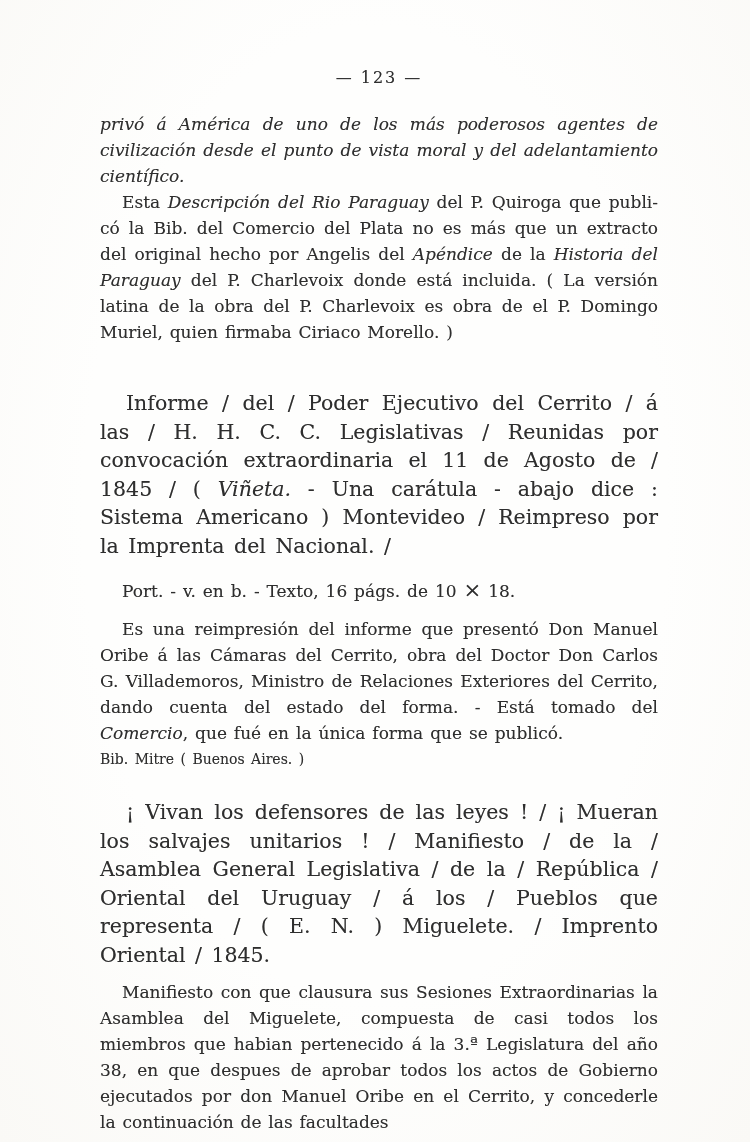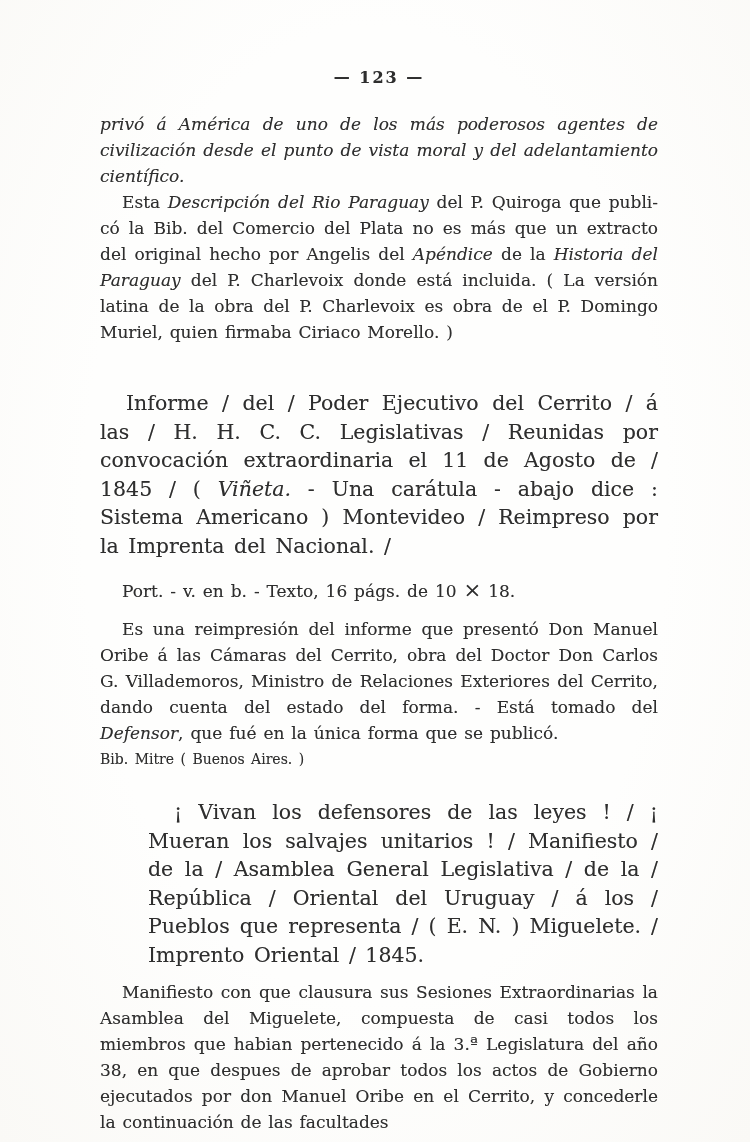--- a/index.html
+++ b/index.html
@@ -19,21 +19,20 @@
     overflow: hidden;
   }
   .sheet * { color: #2e2e2e; }
 
   .folio {
     text-align: center;
     font-size: 16px;
     letter-spacing: 2px;
     margin: 0;
     text-shadow: 0 0 0.5px rgba(40,40,40,0.35);
-    font-weight: bold;
   }
 
   p {
     margin: 0;
     text-align: justify;
     hyphens: manual;
     -webkit-hyphens: manual;
     text-shadow: 0 0 0.5px rgba(40,40,40,0.35);
   }
 
@@ -50,21 +49,21 @@
     line-height: 28.5px;
     text-indent: 26px;
     word-spacing: 3px;
   }
 
   .mt-para1    { margin-top: 24px; font-style: italic; }
   .mt-title1   { margin-top: 44px; }
   .mt-coll1    { margin-top: 18px; }
   .mt-note1    { margin-top: 12px; }
   .mt-attrib   { margin-top: 2px;  }
-  .mt-title2   { margin-top: 28px; margin-left: 48px; }
+  .mt-title2   { margin-top: 28px; }
   .mt-coll2    { margin-top: 14px; }
   .mt-note2    { margin-top: 10px; }
 
   .attribution {
     font-size: 14px;
     line-height: 22px;
     text-align: left;
     padding-right: 58px;
     word-spacing: 2px;
   }
@@ -84,21 +83,21 @@
   <p class="folio">— 123 —</p>
 
   <p class="body noindent mt-para1">privó á América de uno de los más poderosos agentes de civili­zación desde el punto de vista moral y del adelantamiento científico.</p>
 
   <p class="body indent"><span>Esta </span><i>Descripción del Rio Paraguay</i><span> del P. Quiroga que publi­có la Bib. del Comercio del Plata no es más que un extracto del original hecho por Angelis del </span><i>Apéndice</i><span> de la </span><i>Historia del Para­guay</i><span> del P. Charlevoix donde está incluida. ( La versión latina de la obra del P. Charlevoix es obra de el P. Domingo Muriel, quien firmaba Ciriaco Morello. )</span></p>
 
   <p class="title mt-title1"><span>Informe / del / Poder Ejecutivo del Cerrito / á las / H. H. C. C. Legislativas / Reunidas por convocación extraordinaria el 11 de Agosto de / 1845 / ( </span><i>Viñeta.</i><span> - Una carátula - abajo dice :  Sistema Americano ) Montevideo / Reimpreso por la Imprenta del Nacional. /</span></p>
 
   <p class="body indent mt-coll1"><span>Port. - v. en b. - Texto, 16 págs. de 10 </span><span class="times-sign">×</span><span> 18.</span></p>
 
-  <p class="body indent mt-note1"><span>Es una reimpresión del informe que presentó Don Manuel Oribe á las Cámaras del Cerrito, obra del Doctor Don Carlos G. Villa­demoros, Ministro de Relaciones Exteriores del Cerrito, dando cuenta del estado del forma. - Está tomado del </span><i>Defensor</i><span>, que fué en la única forma que se publicó.</span></p>
+  <p class="body indent mt-note1"><span>Es una reimpresión del informe que presentó Don Manuel Oribe á las Cámaras del Cerrito, obra del Doctor Don Carlos G. Villa­demoros, Ministro de Relaciones Exteriores del Cerrito, dando cuenta del estado del forma. - Está tomado del </span><i>Comercio</i><span>, que fué en la única forma que se publicó.</span></p>
 
   <p class="attribution mt-attrib">Bib. Mitre ( Buenos Aires. )</p>
 
   <p class="title mt-title2">¡ Vivan los defensores de las leyes ! / ¡ Mueran los sal­vajes unitarios ! / Manifiesto / de la / Asamblea General Legislativa / de la / República / Oriental del Uruguay / á los / Pueblos que representa / ( E. N. ) Miguelete. / Imprento Oriental / 1845.</p>
 
 
   <p class="body indent mt-note2">Manifiesto con que clausura sus Sesiones Extraordinarias la Asamblea del Miguelete, compuesta de casi todos los miembros que habian pertenecido á la 3.ª Legislatura del año 38, en que despues de aprobar todos los actos de Gobierno ejecutados por don Manuel Oribe en el Cerrito, y concederle la continuación de las facultades</p>
 
 </div>
 

